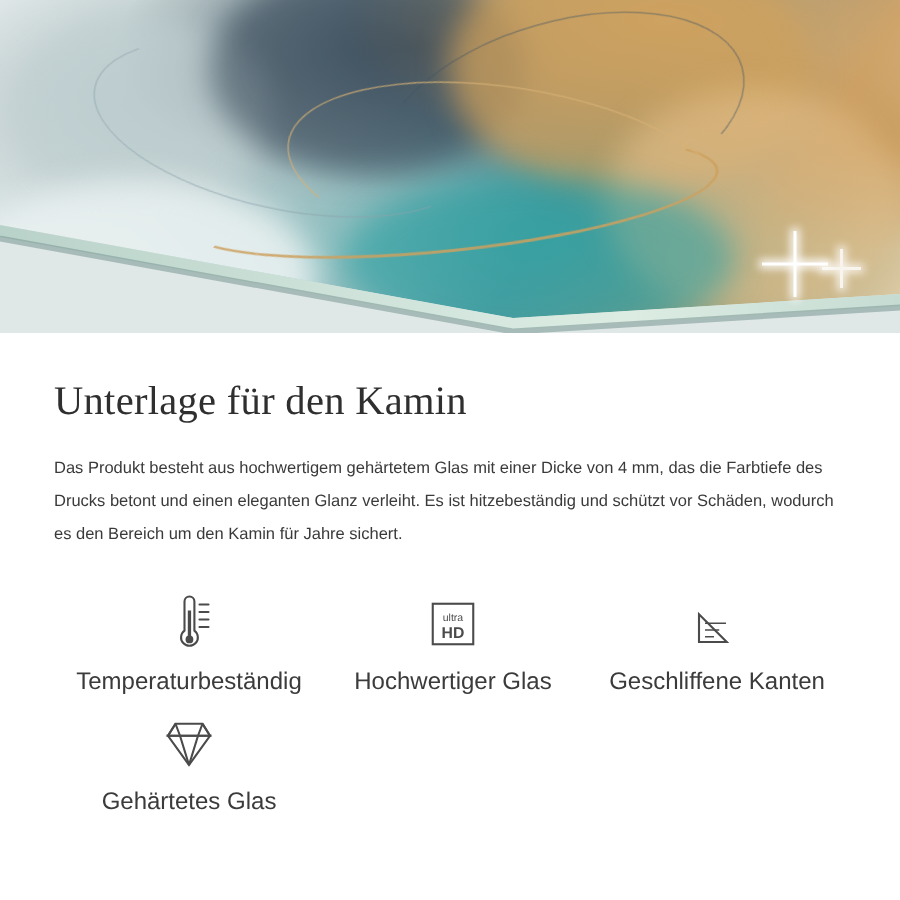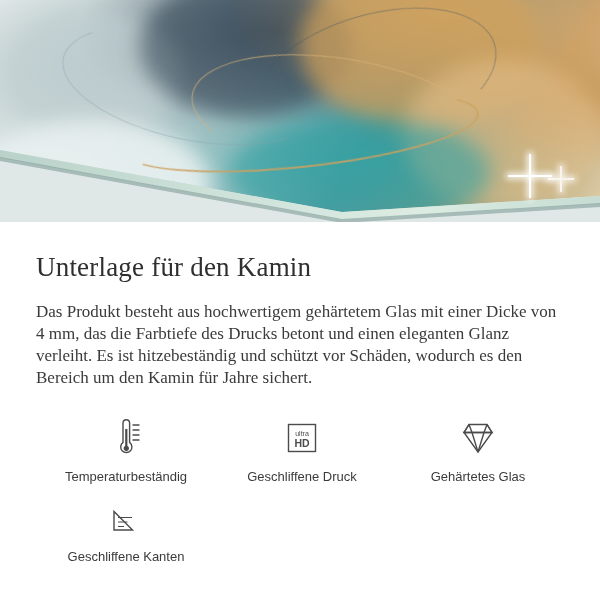--- a/index.html
+++ b/index.html
@@ -123,25 +123,24 @@
     font-family: "Liberation Serif", serif;
     font-size: 27px;
     line-height: 35px;
     color: #2f2f2f;
     font-weight: 400;
     letter-spacing: .2px;
   }
   .headline .l2 { display: block; }
   .body-copy {
     margin-top: 16px;
-    font-size: 17px;
+    font-size: 11px;
     line-height: 22px;
     color: #3a3a3a;
     max-width: 534px;
-    font-family: Liberation Serif, serif;
   }
 
   
   .features {
     margin-top: 26px;
     display: grid;
     grid-template-columns: repeat(3, 1fr);
     row-gap: 12px;
     width: 528px;
     margin-left: 2px;
@@ -152,21 +151,21 @@
     align-items: center;
     text-align: right;
     gap: 9px;
   }
   .feature-ico {
     width: 46px; height: 46px;
     display: flex; align-items: center; justify-content: center;
     color: #4b4b4b;
   }
   .feature-label {
-    font-size: 13px;
+    font-size: 16px;
     color: #3b3b3b;
     line-height: 13px;
   }
 </style>
 </head>
 <body>
 
 <div class="page">
 
   <div class="hero">
@@ -211,41 +210,41 @@
       </div>
 
       <div class="feature">
         <div class="feature-ico">
           <svg width="40" height="40" viewBox="0 0 40 40">
             <rect x="6.5" y="6.5" width="27" height="27" fill="none" stroke="#4b4b4b" stroke-width="1.4"></rect>
             <text x="20" y="18" text-anchor="middle" font-family="Liberation Sans, sans-serif" font-size="7" fill="#4b4b4b">ultra</text>
             <text x="20" y="29" text-anchor="middle" font-family="Liberation Sans, sans-serif" font-size="10.5" font-weight="bold" fill="#4b4b4b">HD</text>
           </svg>
         </div>
-        <div class="feature-label">Geschliffene Druck</div>
-      </div>
-
+        <div class="feature-label">Hochwertiger Glas</div>
+      </div>
+
+
+      <div class="feature">
+        <div class="feature-ico">
+          <svg width="38" height="38" viewBox="0 0 38 38" fill="none" stroke="#4b4b4b" stroke-width="1.4">
+            <path d="M7 31V12.5L25.5 31H7z"></path>
+            <path d="M11 27.5 17 27.5M11 23l9.5 0M11 18.5l14 0" stroke-width="1.1"></path>
+          </svg>
+        </div>
+        <div class="feature-label">Geschliffene Kanten</div>
+      </div>
 
       <div class="feature">
         <div class="feature-ico">
           <svg width="42" height="38" viewBox="0 0 42 38" fill="none" stroke="#4b4b4b" stroke-width="1.4">
             <path d="M7 13.5h28L21 33 7 13.5z"></path>
             <path d="M12 5.5h18l5 8H7l5-8z"></path>
             <path d="M12 5.5l-5 8M30 5.5l5 8M12 5.5l3 8M30 5.5l-3 8M15 13.5 21 33M27 13.5 21 33"></path>
           </svg>
         </div>
         <div class="feature-label">Gehärtetes Glas</div>
       </div>
 
-      <div class="feature">
-        <div class="feature-ico">
-          <svg width="38" height="38" viewBox="0 0 38 38" fill="none" stroke="#4b4b4b" stroke-width="1.4">
-            <path d="M7 31V12.5L25.5 31H7z"></path>
-            <path d="M11 27.5 17 27.5M11 23l9.5 0M11 18.5l14 0" stroke-width="1.1"></path>
-          </svg>
-        </div>
-        <div class="feature-label">Geschliffene Kanten</div>
-      </div>
-
 
     </div>
   </div>
 </div>
 
 </body></html>

